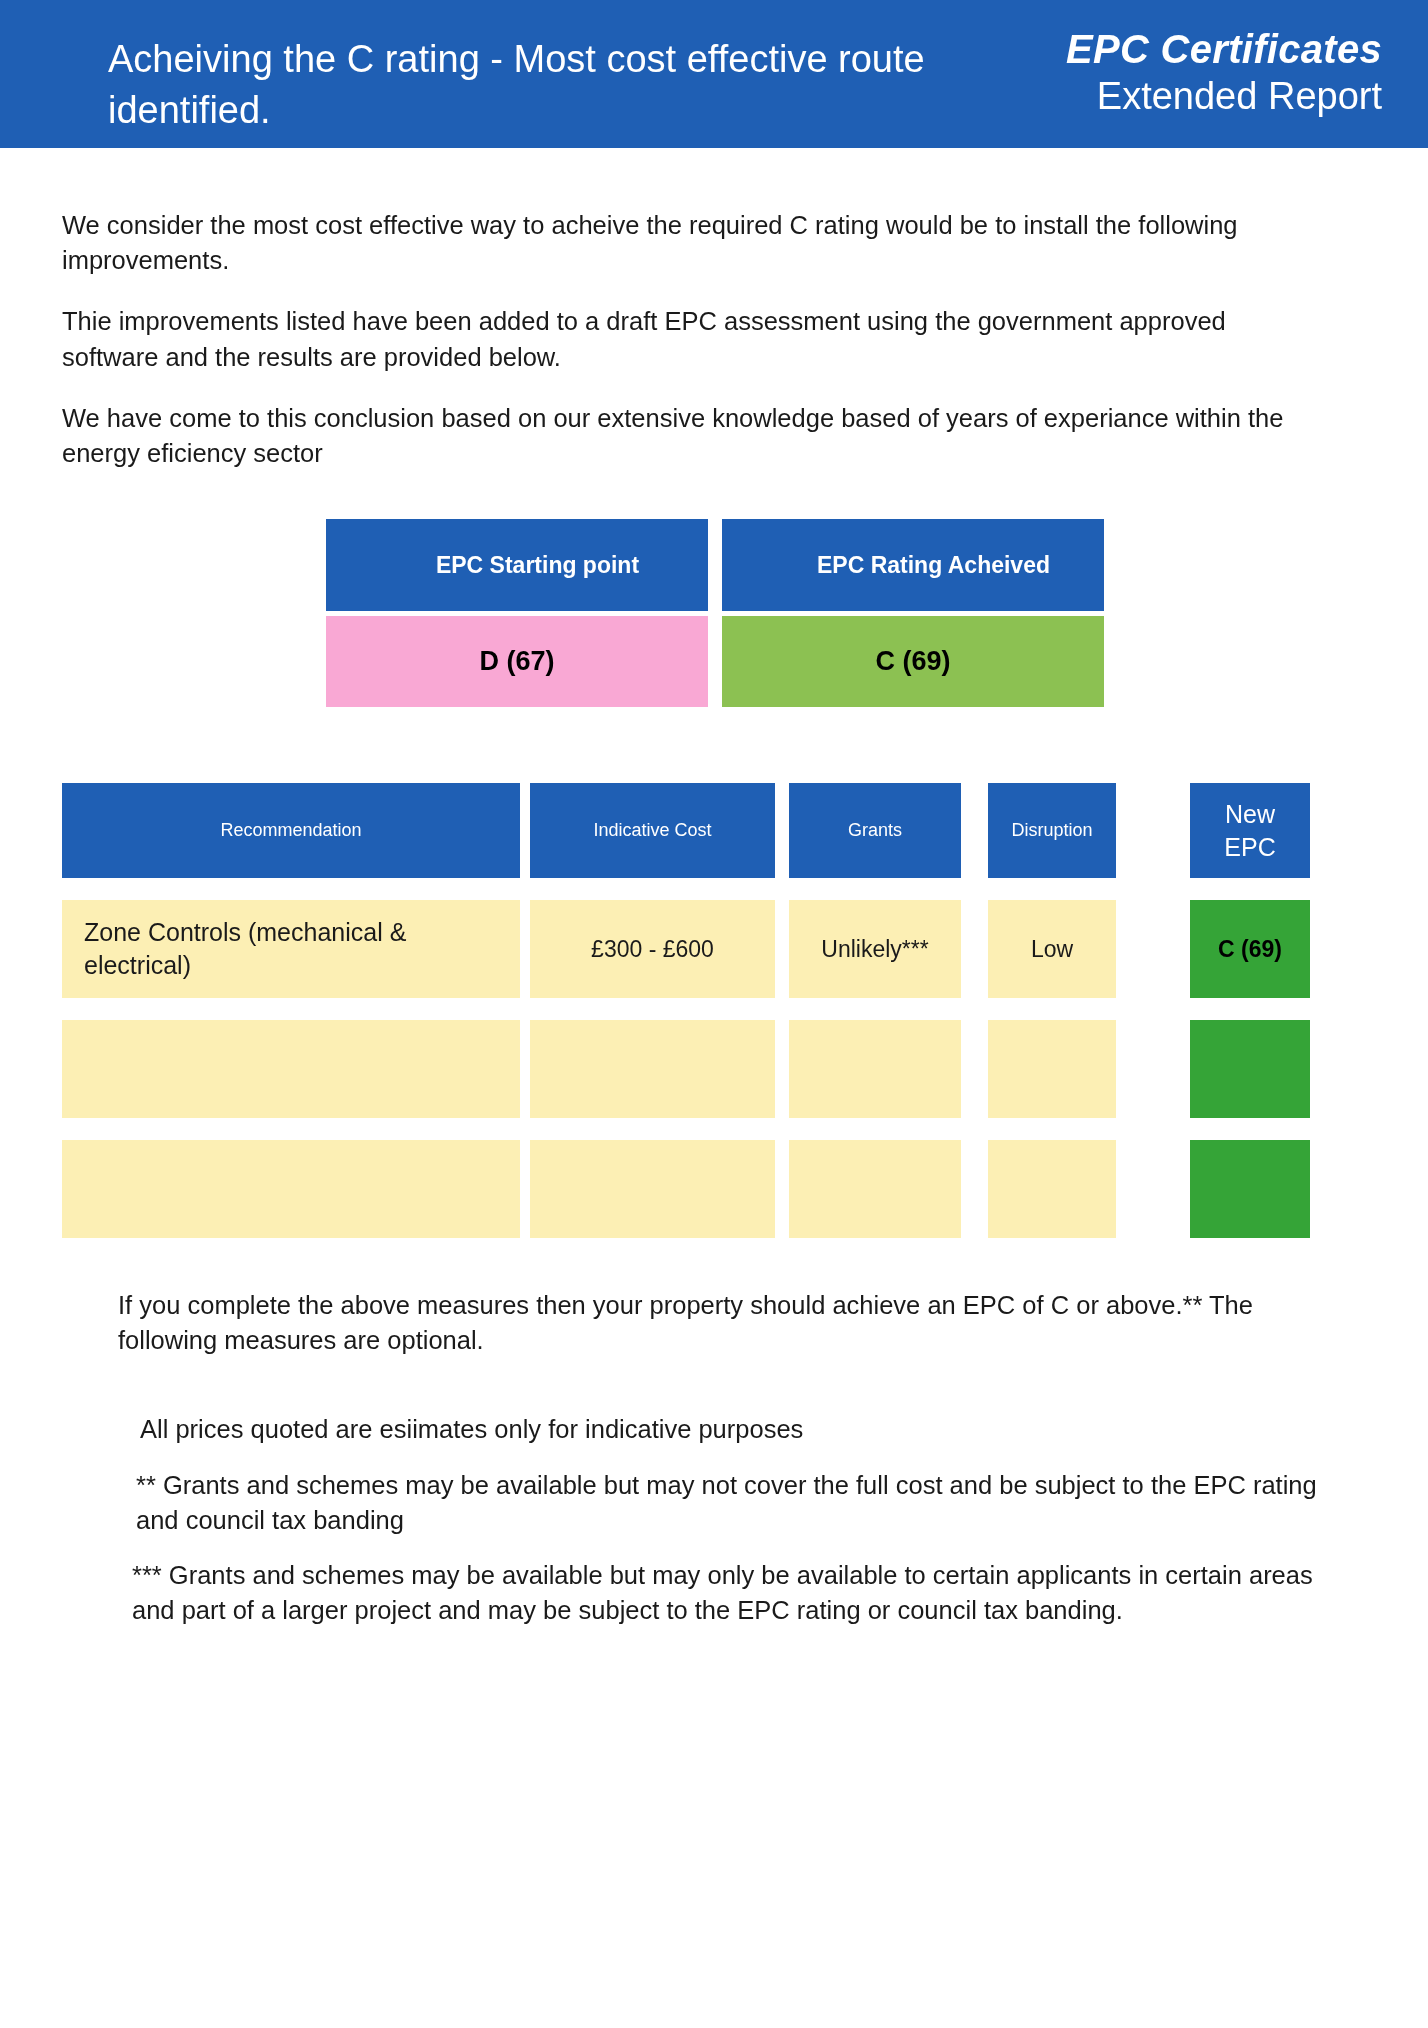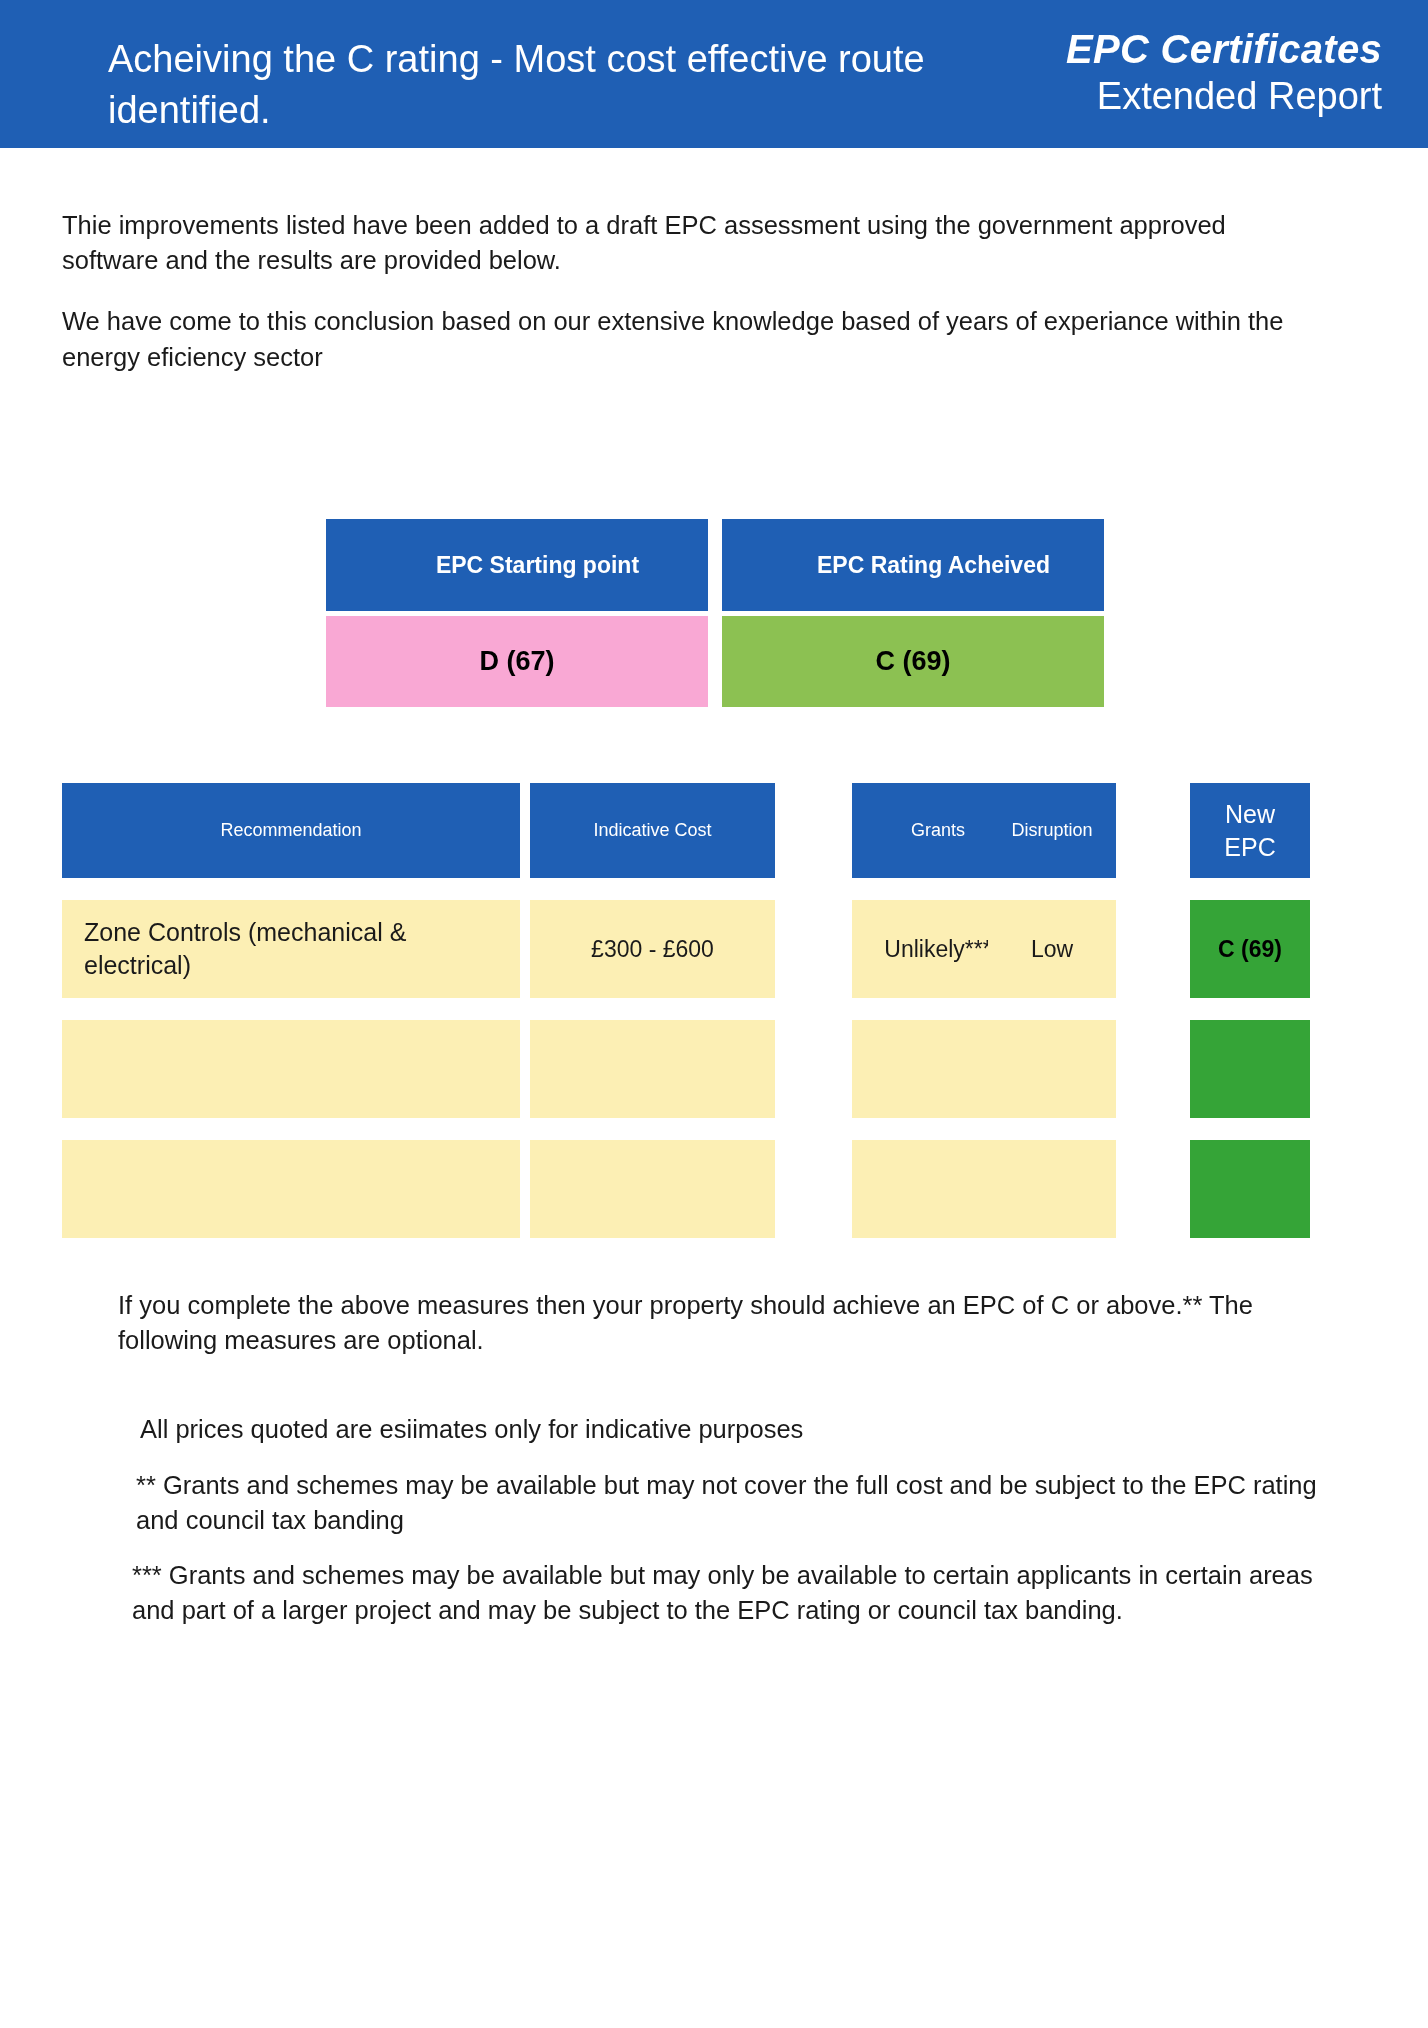--- a/index.html
+++ b/index.html
@@ -147,21 +147,21 @@
     align-items: center;
     justify-content: center;
     text-align: center;
     box-sizing: border-box;
     padding: 4px 10px;
     line-height: 1.32;
   }
   
   .c-rec   { left: 0px;    width: 458px; }
   .c-cost  { left: 468px;  width: 245px; }
-  .c-grant { left: 790px;  width: 172px; }
+  .c-grant { left: 727px;  width: 172px; }
   .c-disr  { left: 926px;  width: 128px; }
   .c-epc   { left: 1128px; width: 120px; }
 
   .rec-row.head .c-epc { font-size: 25px; }
   .rec-row.body .c-epc {
     background: #35A437;
     color: #000000;
     font-size: 23px;
     font-weight: bold;
   }
@@ -194,20 +194,21 @@
 
 <div class="header-band">
   <div class="header-title">Acheiving the C rating - Most cost effective route identified.</div>
   <div class="header-brand">
     <span class="brand-main">EPC Certificates</span>
     <span class="brand-sub">Extended Report</span>
   </div>
 </div>
 
 <div class="intro">
+  <p>We consider the most cost effective way to acheive the required C rating would be to install the following improvements.</p>
   <p>Thie improvements listed have been added to a draft EPC assessment using the government approved software and the results are provided below.</p>
   <p>We have come to this conclusion based on our extensive knowledge based of years of experiance within the energy eficiency sector</p>
 </div>
 
 <div class="epc-summary">
   <div class="epc-col left">
     <div class="epc-head">EPC Starting point</div>
     <div class="epc-value v-yellow">D (67)</div>
   </div>
   <div class="epc-col right">

